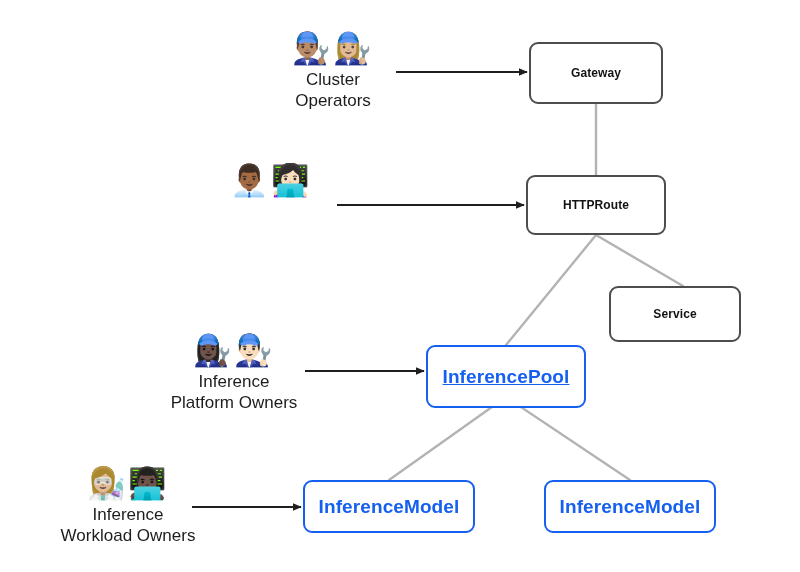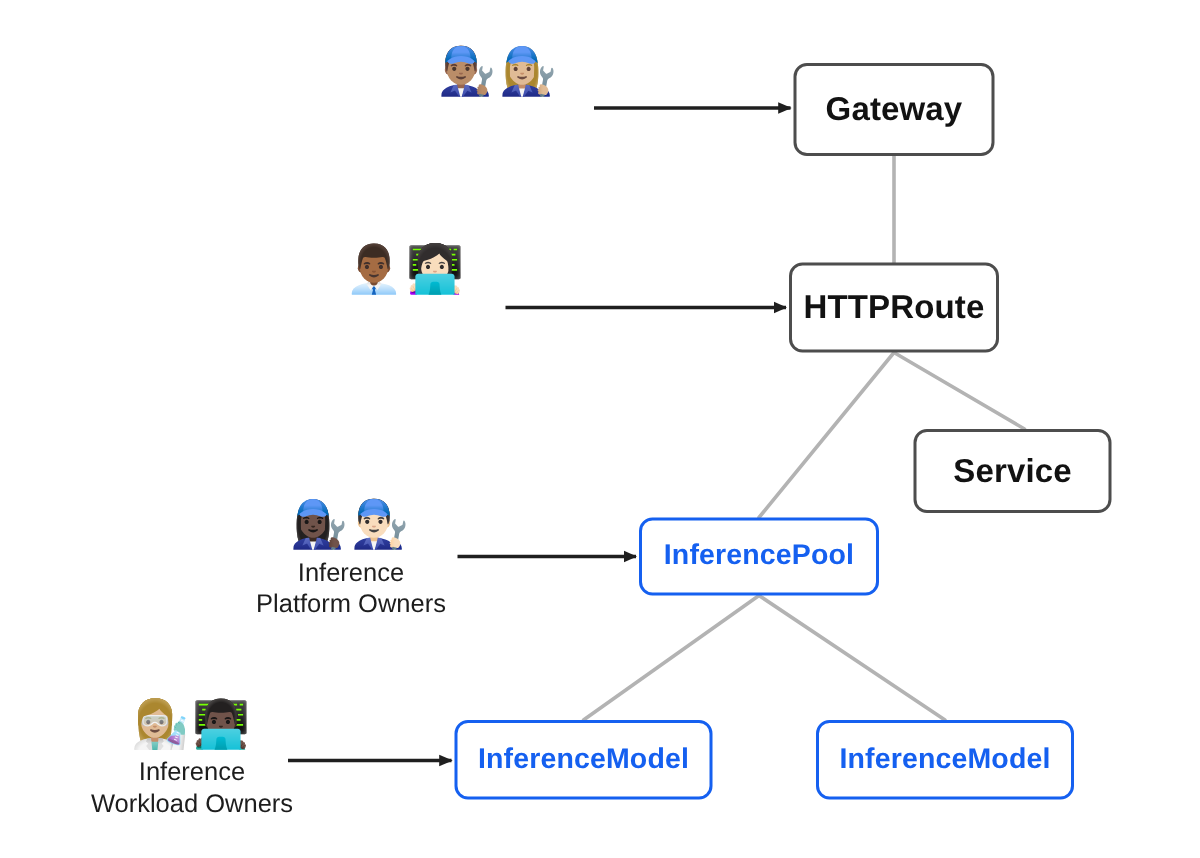--- a/index.html
+++ b/index.html
@@ -33,21 +33,21 @@
     justify-content: center;
     background: #ffffff;
     border-radius: 9px;
     font-weight: bold;
     letter-spacing: 0.1px;
     white-space: nowrap;
   }
   .node.plain {
     border: 2px solid #4d4d4d;
     color: #121212;
-    font-size: 22px;
+    font-size: 12px;
   }
   .node.accent {
     border: 2px solid #1560f0;
     color: #1560f0;
     font-size: 19px;
   }
   .actor {
     position: absolute;
     display: flex;
     flex-direction: column;
@@ -98,33 +98,35 @@
   <div id="nodes-layer">
       <div class="node plain" style="left: 529px; top: 42px; width: 134px; height: 62px;">
         <span>Gateway</span>
       </div>
       <div class="node plain" style="left: 526px; top: 175px; width: 140px; height: 60px;">
         <span>HTTPRoute</span>
       </div>
       <div class="node plain" style="left: 609px; top: 286px; width: 132px; height: 56px;">
         <span>Service</span>
       </div>
-      <div class="node accent" style="left: 426px; top: 345px; width: 160px; height: 52px;">
+      <div class="node accent" style="left: 426px; top: 345px; width: 160px; height: 63px; text-decoration: underline;">
         <span>InferencePool</span>
       </div>
       <div class="node accent" style="left: 303px; top: 480px; width: 172px; height: 53px;">
         <span>InferenceModel</span>
       </div>
       <div class="node accent" style="left: 544px; top: 480px; width: 172px; height: 53px;">
         <span>InferenceModel</span>
       </div>
     </div>
   <div id="actors-layer">
       <div class="actor" style="left: 268px; top: 30px; width: 130px;">
         <div class="actor-emojis">👨🏽‍🔧👩🏼‍🔧</div>
+        <div class="actor-label">Cluster
+Operators</div>
       </div>
       <div class="actor" style="left: 206px; top: 162px; width: 130px;">
         <div class="actor-emojis">👨🏾‍💼👩🏻‍💻</div>
       </div>
       <div class="actor" style="left: 160px; top: 332px; width: 148px;">
         <div class="actor-emojis">👩🏿‍🔧👨🏻‍🔧</div>
         <div class="actor-label">Inference
 Platform Owners</div>
       </div>
       <div class="actor" style="left: 52px; top: 465px; width: 152px;">

